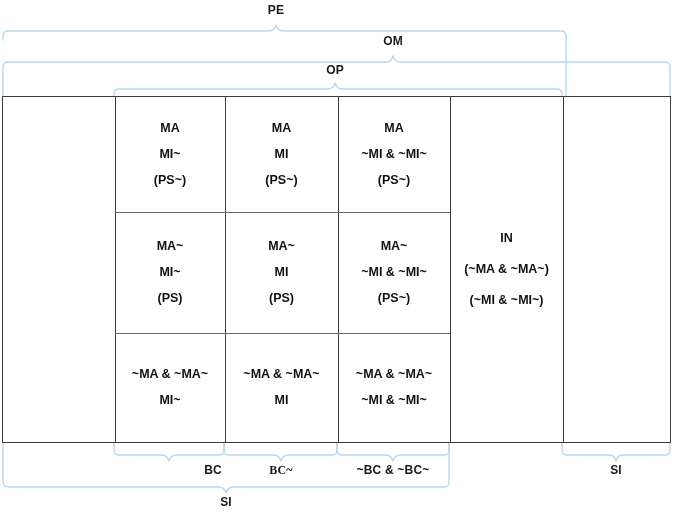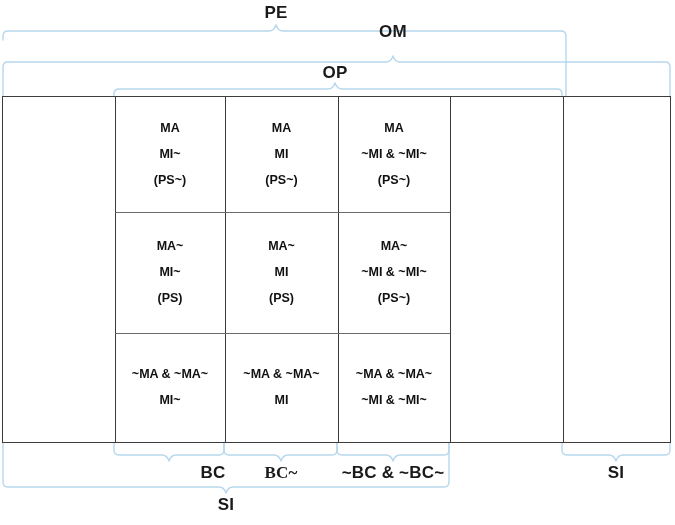--- a/index.html
+++ b/index.html
@@ -13,21 +13,21 @@
   #stage {
     position: relative;
     width: 675px;
     height: 525px;
     background: #ffffff;
     overflow: hidden;
   }
   
   .brace-label {
     position: absolute;
-    font-size: 17px;
+    font-size: 12px;
     font-weight: bold;
     color: #1a1a1a;
     text-align: center;
     white-space: nowrap;
     transform: translateX(-50%);
     letter-spacing: 0.2px;
   }
   
   #braces {
     position: absolute;
@@ -143,21 +143,21 @@
 
     <path d="
       M 3,443
       L 3,482 Q 3,487 8,487
       L 219,487 Q 224,487 226,493 Q 228,487 233,487
       L 444,487 Q 449,487 449,482
       L 449,443"></path>
   </svg>
 
   <div class="brace-label" style="left:276px; top:3px;">PE</div>
-  <div class="brace-label" style="left:393px; top:22px;">OM</div>
+  <div class="brace-label" style="left:393px; top:34px;">OM</div>
   <div class="brace-label" style="left:335px; top:63px;">OP</div>
 
   <div class="brace-label" style="left:169px; top:463px;margin-left:44px;">BC</div>
   <div class="brace-label" style="left:281px; top:463px;font-family:Liberation Serif, serif;">BC~</div>
   <div class="brace-label" style="left:393px; top:463px;">~BC &amp; ~BC~</div>
   <div class="brace-label" style="left:616px; top:463px;">SI</div>
   <div class="brace-label" style="left:226px; top:495px;">SI</div>
 
   <div id="grid">
 
@@ -209,16 +209,21 @@
     </div>
     <div class="cell" style="left:222px; top:236px; width:113px; height:109px;">
       <span class="ln">~MA &amp; ~MA~</span>
       <span class="ln">MI</span>
     </div>
     <div class="cell" style="left:335px; top:236px; width:112px; height:109px;">
       <span class="ln">~MA &amp; ~MA~</span>
       <span class="ln">~MI &amp; ~MI~</span>
     </div>
 
+    <div class="cell tall" style="left:447px; top:0px; width:113px; height:345px;">
+      <span class="ln">IN</span>
+      <span class="ln">(~MA &amp; ~MA~)</span>
+      <span class="ln">(~MI &amp; ~MI~)</span>
+    </div>
 
 
   </div>
 </div>
 
 </body></html>

